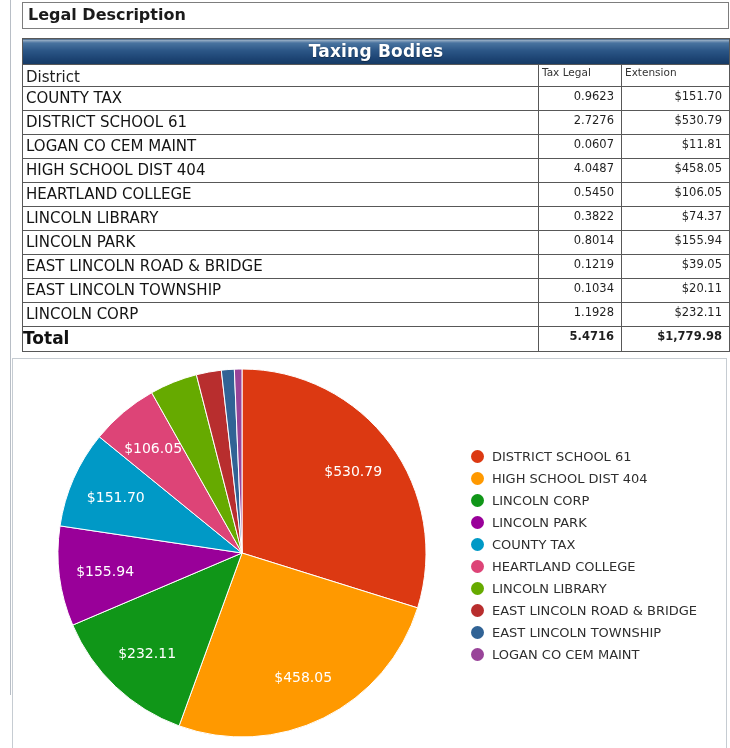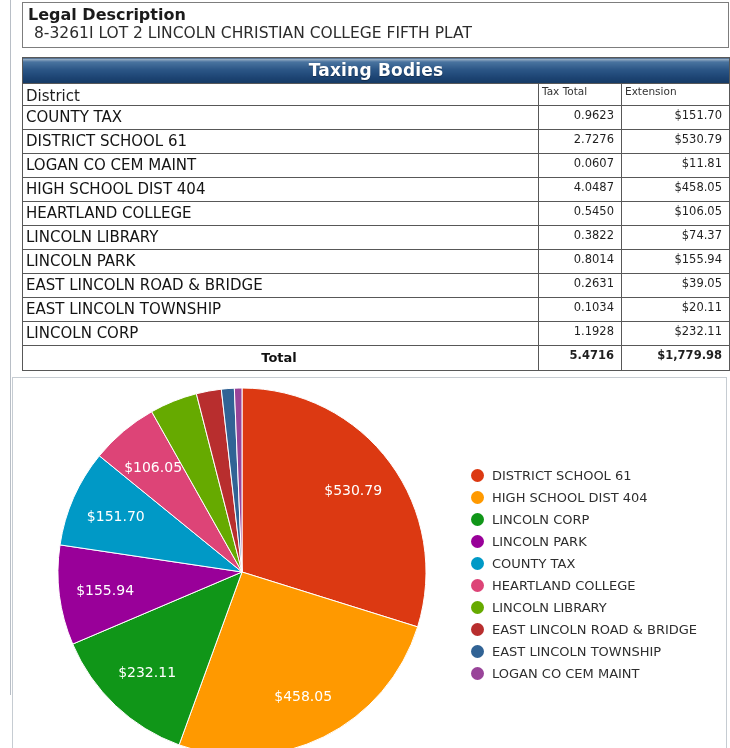--- a/index.html
+++ b/index.html
@@ -20,57 +20,56 @@
            letter-spacing:.2px;border:1px solid #27486f;padding:1px 0 2px 0;
            background:linear-gradient(180deg,#a9bccd 0%,#49739f 14%,#2b5686 45%,#1c4372 78%,#163a64 100%);
            text-shadow:0 1px 1px rgba(0,0,0,.35);margin-left:24px;}
   .col-head th{background:#fff;font-weight:normal;text-align:left;}
   .district-h{font-size:15px;color:#1e1e1e;vertical-align:bottom;padding:2px 0 0 3px;height:19px;margin-left:48px;}
   .rate-h,.ext-h{font-size:10.5px;color:#333;vertical-align:top;padding:1px 0 0 3px;}
   .tax-table tbody td{height:21px;}
   td.district{font-size:15px;color:#141414;padding:0 0 1px 3px;vertical-align:middle;}
   td.num{font-size:11.5px;color:#1f1f1f;text-align:right;vertical-align:top;padding:2px 7px 0 0;}
   .total-row td{height:22px;}
-  .total-label{text-align:center;font-weight:bold;font-size:13px;color:#111;
+  .total-label{text-align:left;font-weight:bold;font-size:17px;color:#111;
                padding:0 3px 2px 0;vertical-align:middle;}
   .total-num{font-weight:bold;}
 
   
   .chart-box{position:relative;margin:6px 4px 0 1px;width:713px;height:402px;
              border:1px solid #c6ccd2;border-bottom:none;background:#fff;}
   #pie-svg{position:absolute;left:0;top:0;}
   #pie-svg text{font-family:"DejaVu Sans","Liberation Sans",sans-serif;font-size:14px;}
   .legend{position:absolute;left:458px;top:86px;}
   .legend-item{display:flex;align-items:center;height:22px;}
   .legend-dot{width:13px;height:13px;border-radius:50%;flex:0 0 13px;margin-right:8px;}
   .legend-label{font-size:13px;color:#2e2e2e;white-space:nowrap;}
 </style>
 </head>
 <body>
 
 <div class="page">
 
   <section class="legal-box">
     <div class="legal-title">Legal Description</div>
-    <div class="legal-text">8-3261I LOT 2 LINCOLN CHRISTIAN COLLEGE FIFTH PLAT</div>
   </section>
 
   <table class="tax-table">
     <colgroup>
         <col style="width:516px">
         <col style="width:83px">
         <col style="width:108px">
       </colgroup>
     <thead>
       <tr>
         <th class="caption" colspan="3">Taxing Bodies</th>
       </tr>
       <tr class="col-head">
         <th class="district-h">District</th>
-        <th class="rate-h">Tax Total</th>
+        <th class="rate-h">Tax Legal</th>
         <th class="ext-h">Extension</th>
       </tr>
     </thead>
     <tbody id="tax-rows">
         <tr>
           <td class="district">COUNTY TAX</td>
           <td class="num">0.9623</td>
           <td class="num">$151.70</td>
         </tr>
         <tr>
@@ -98,21 +97,21 @@
           <td class="num">0.3822</td>
           <td class="num">$74.37</td>
         </tr>
         <tr>
           <td class="district">LINCOLN PARK</td>
           <td class="num">0.8014</td>
           <td class="num">$155.94</td>
         </tr>
         <tr>
           <td class="district">EAST LINCOLN ROAD &amp; BRIDGE</td>
-          <td class="num">0.2631</td>
+          <td class="num">0.1219</td>
           <td class="num">$39.05</td>
         </tr>
         <tr>
           <td class="district">EAST LINCOLN TOWNSHIP</td>
           <td class="num">0.1034</td>
           <td class="num">$20.11</td>
         </tr>
         <tr>
           <td class="district">LINCOLN CORP</td>
           <td class="num">1.1928</td>

